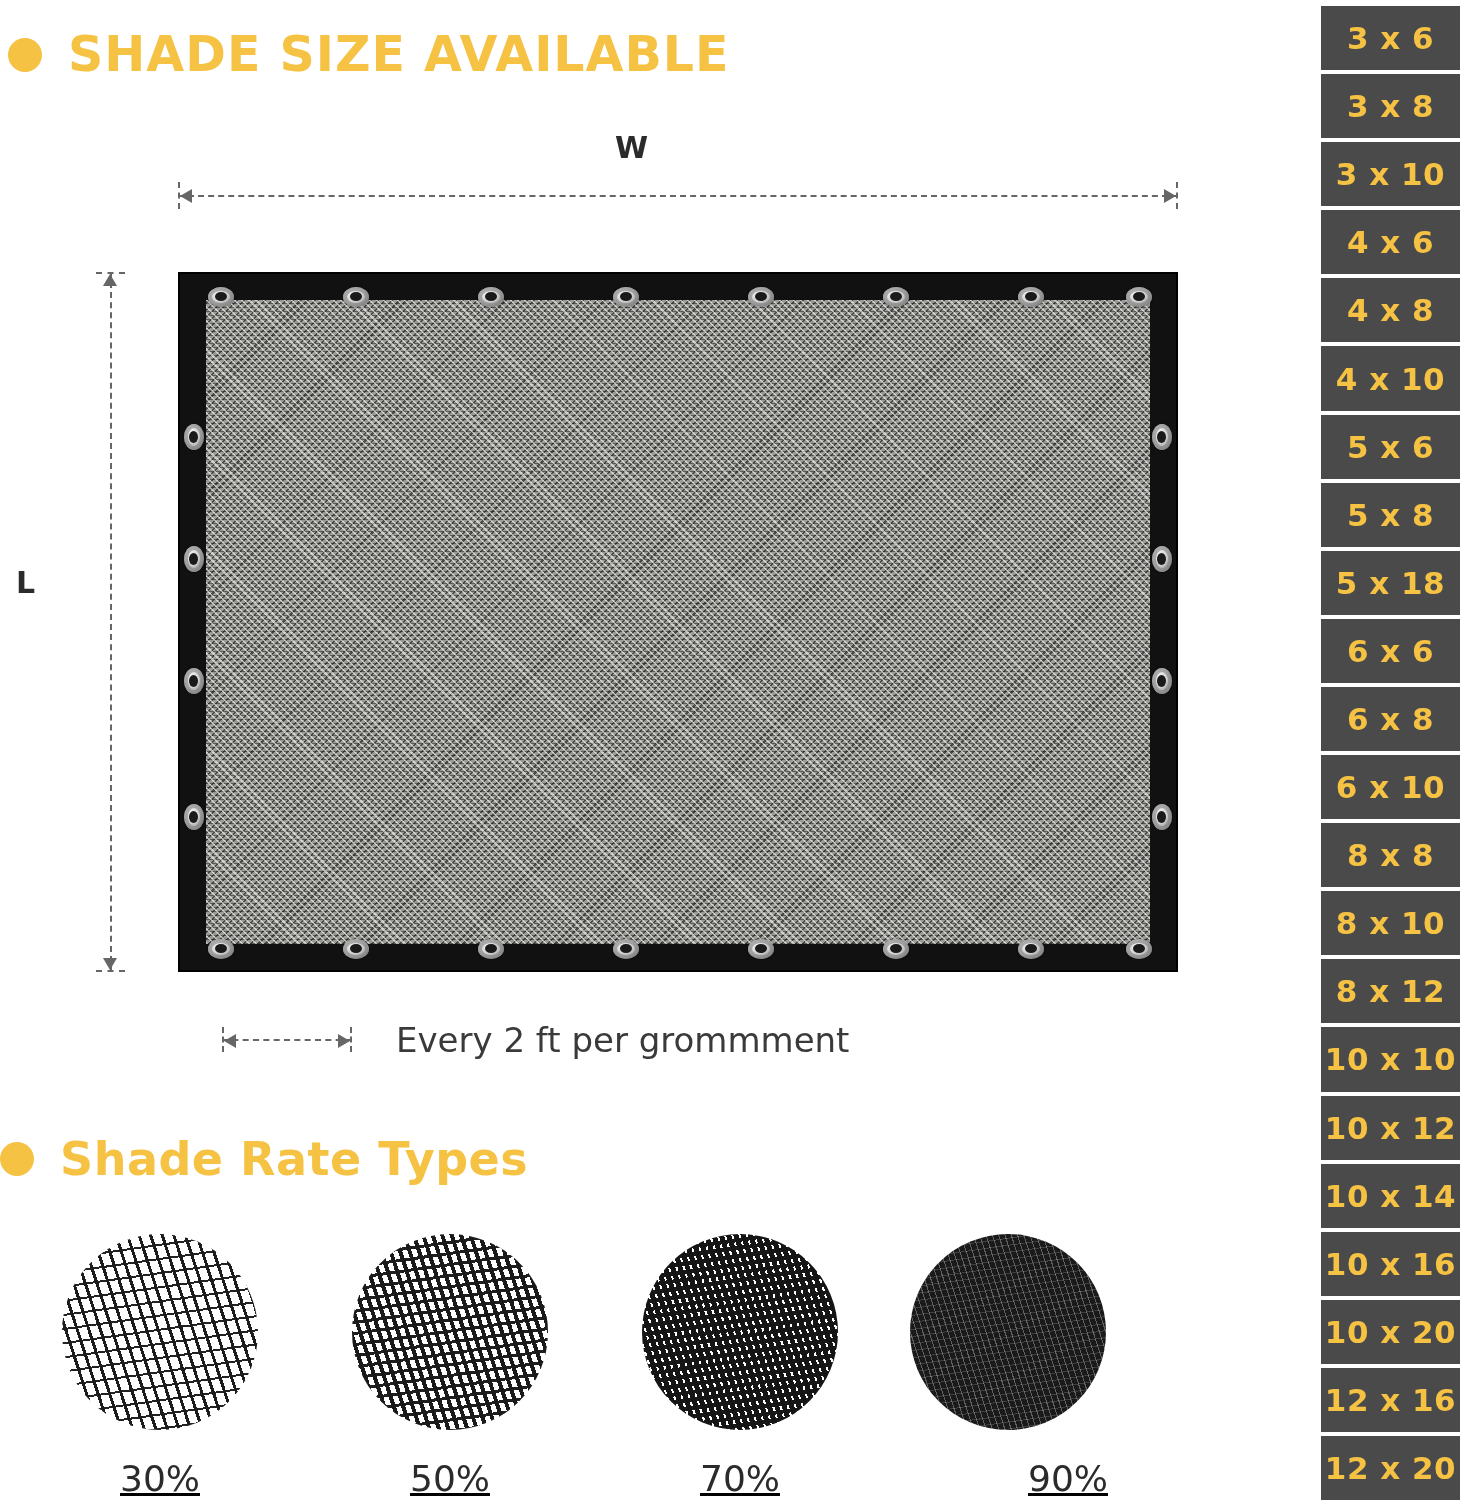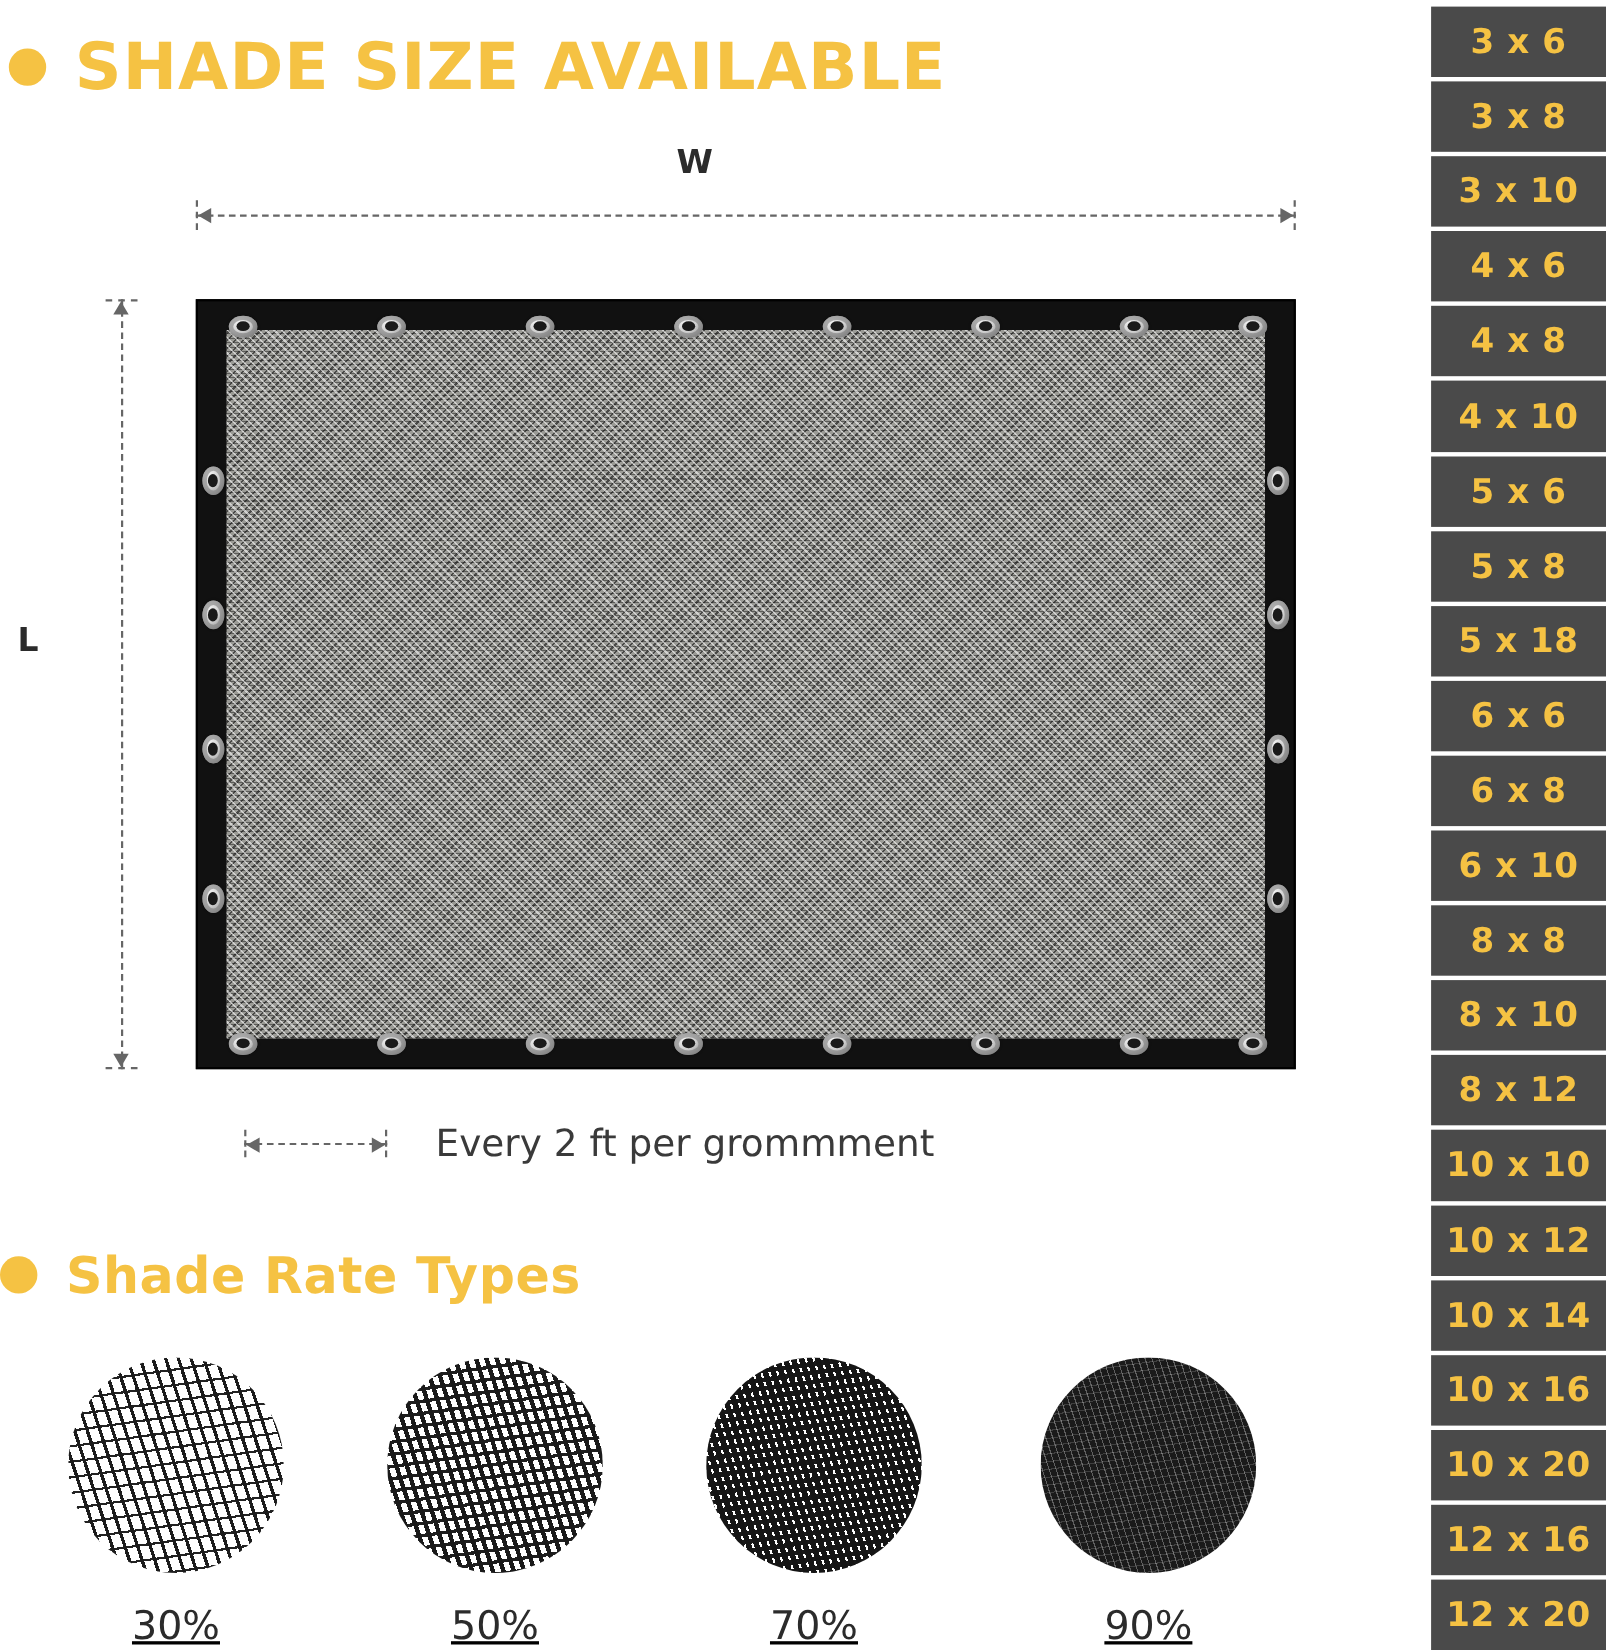--- a/index.html
+++ b/index.html
@@ -41,21 +41,21 @@
     color: #F5C243;
     font-weight: bold;
     letter-spacing: 0.5px;
     white-space: nowrap;
   }
   #heading-shade-size {
     left: 8px;
     top: 26px;
   }
   #heading-shade-size .heading-text {
-    font-size: 59px;
+    font-size: 49px;
     letter-spacing: 1px;
   }
   #heading-shade-rate {
     left: 0;
     top: 1132px;
     justify-content: flex-end;
   }
   #heading-shade-rate .heading-text {
     font-size: 46px;
   }
@@ -281,21 +281,21 @@
     margin-top: 28px;
     font-size: 36px;
     color: #2b2b2b;
   }
 
   
   #size-list {
     position: absolute;
     right: 0;
     top: 0;
-    width: 159px;
+    width: 139px;
     height: 1500px;
     display: flex;
     flex-direction: column;
     gap: 4px;
     padding-top: 6px;
     box-sizing: border-box;
     margin-left: 40px;
   }
   .size-chip {
     flex: 1 1 0;
@@ -391,21 +391,21 @@
       <div class="rate-label">30%</div>
     </div>
     <div class="rate-item" style="left:290px;">
       <div class="swatch swatch-50"></div>
       <div class="rate-label">50%</div>
     </div>
     <div class="rate-item" style="left:580px;">
       <div class="swatch swatch-70"></div>
       <div class="rate-label">70%</div>
     </div>
-    <div class="rate-item" style="left:884px;">
+    <div class="rate-item" style="left:848px;text-align:right;">
       <div class="swatch swatch-90"></div>
       <div class="rate-label">90%</div>
     </div>
   </div>
 
 </div>
 
 <div id="size-list">
   <div class="size-chip">3 x 6</div>
   <div class="size-chip">3 x 8</div>

